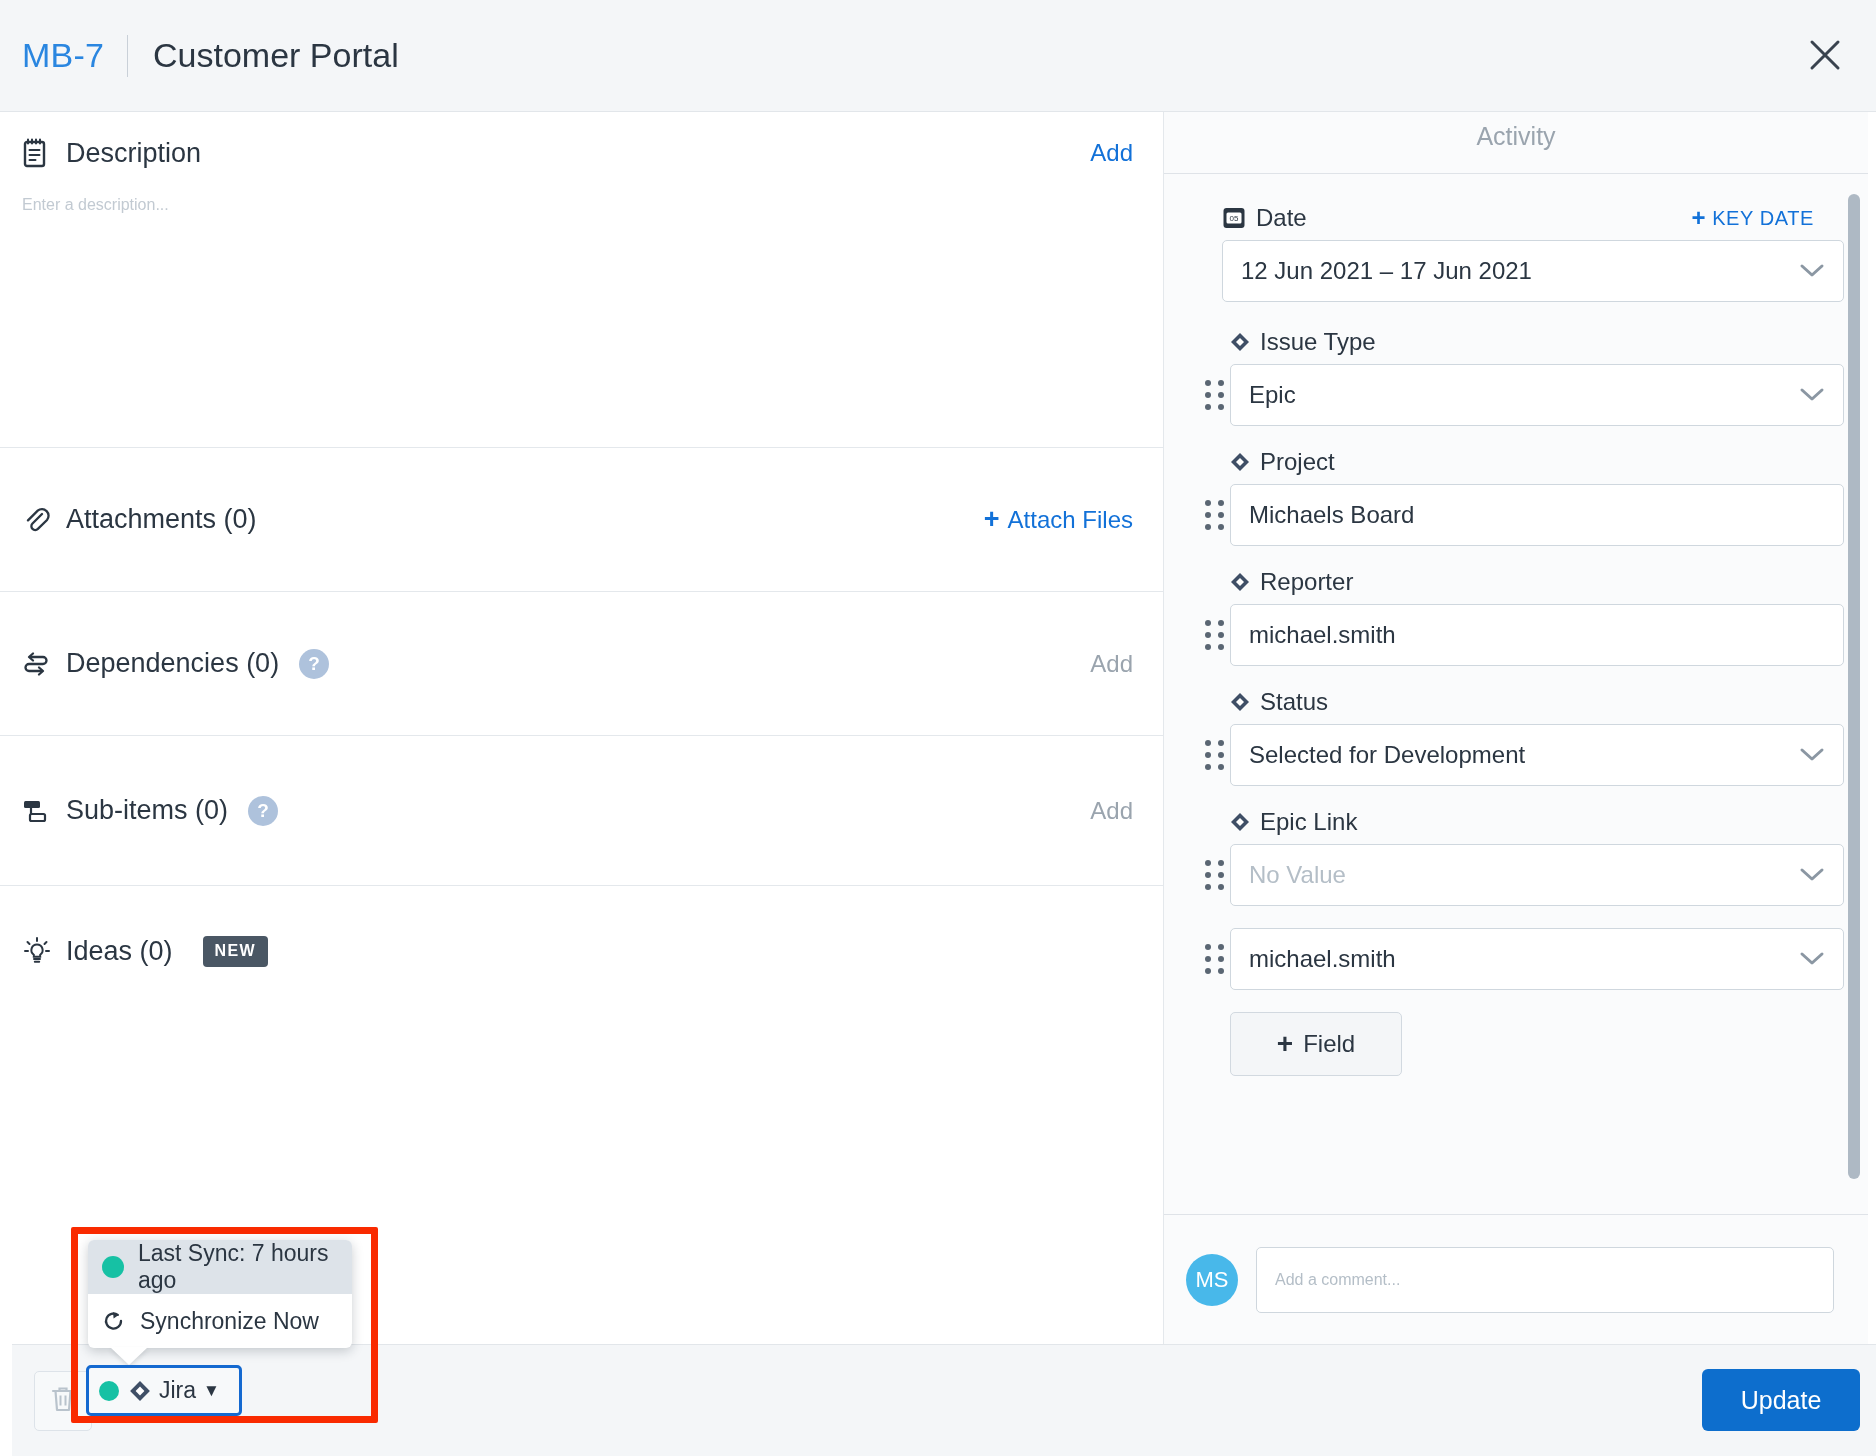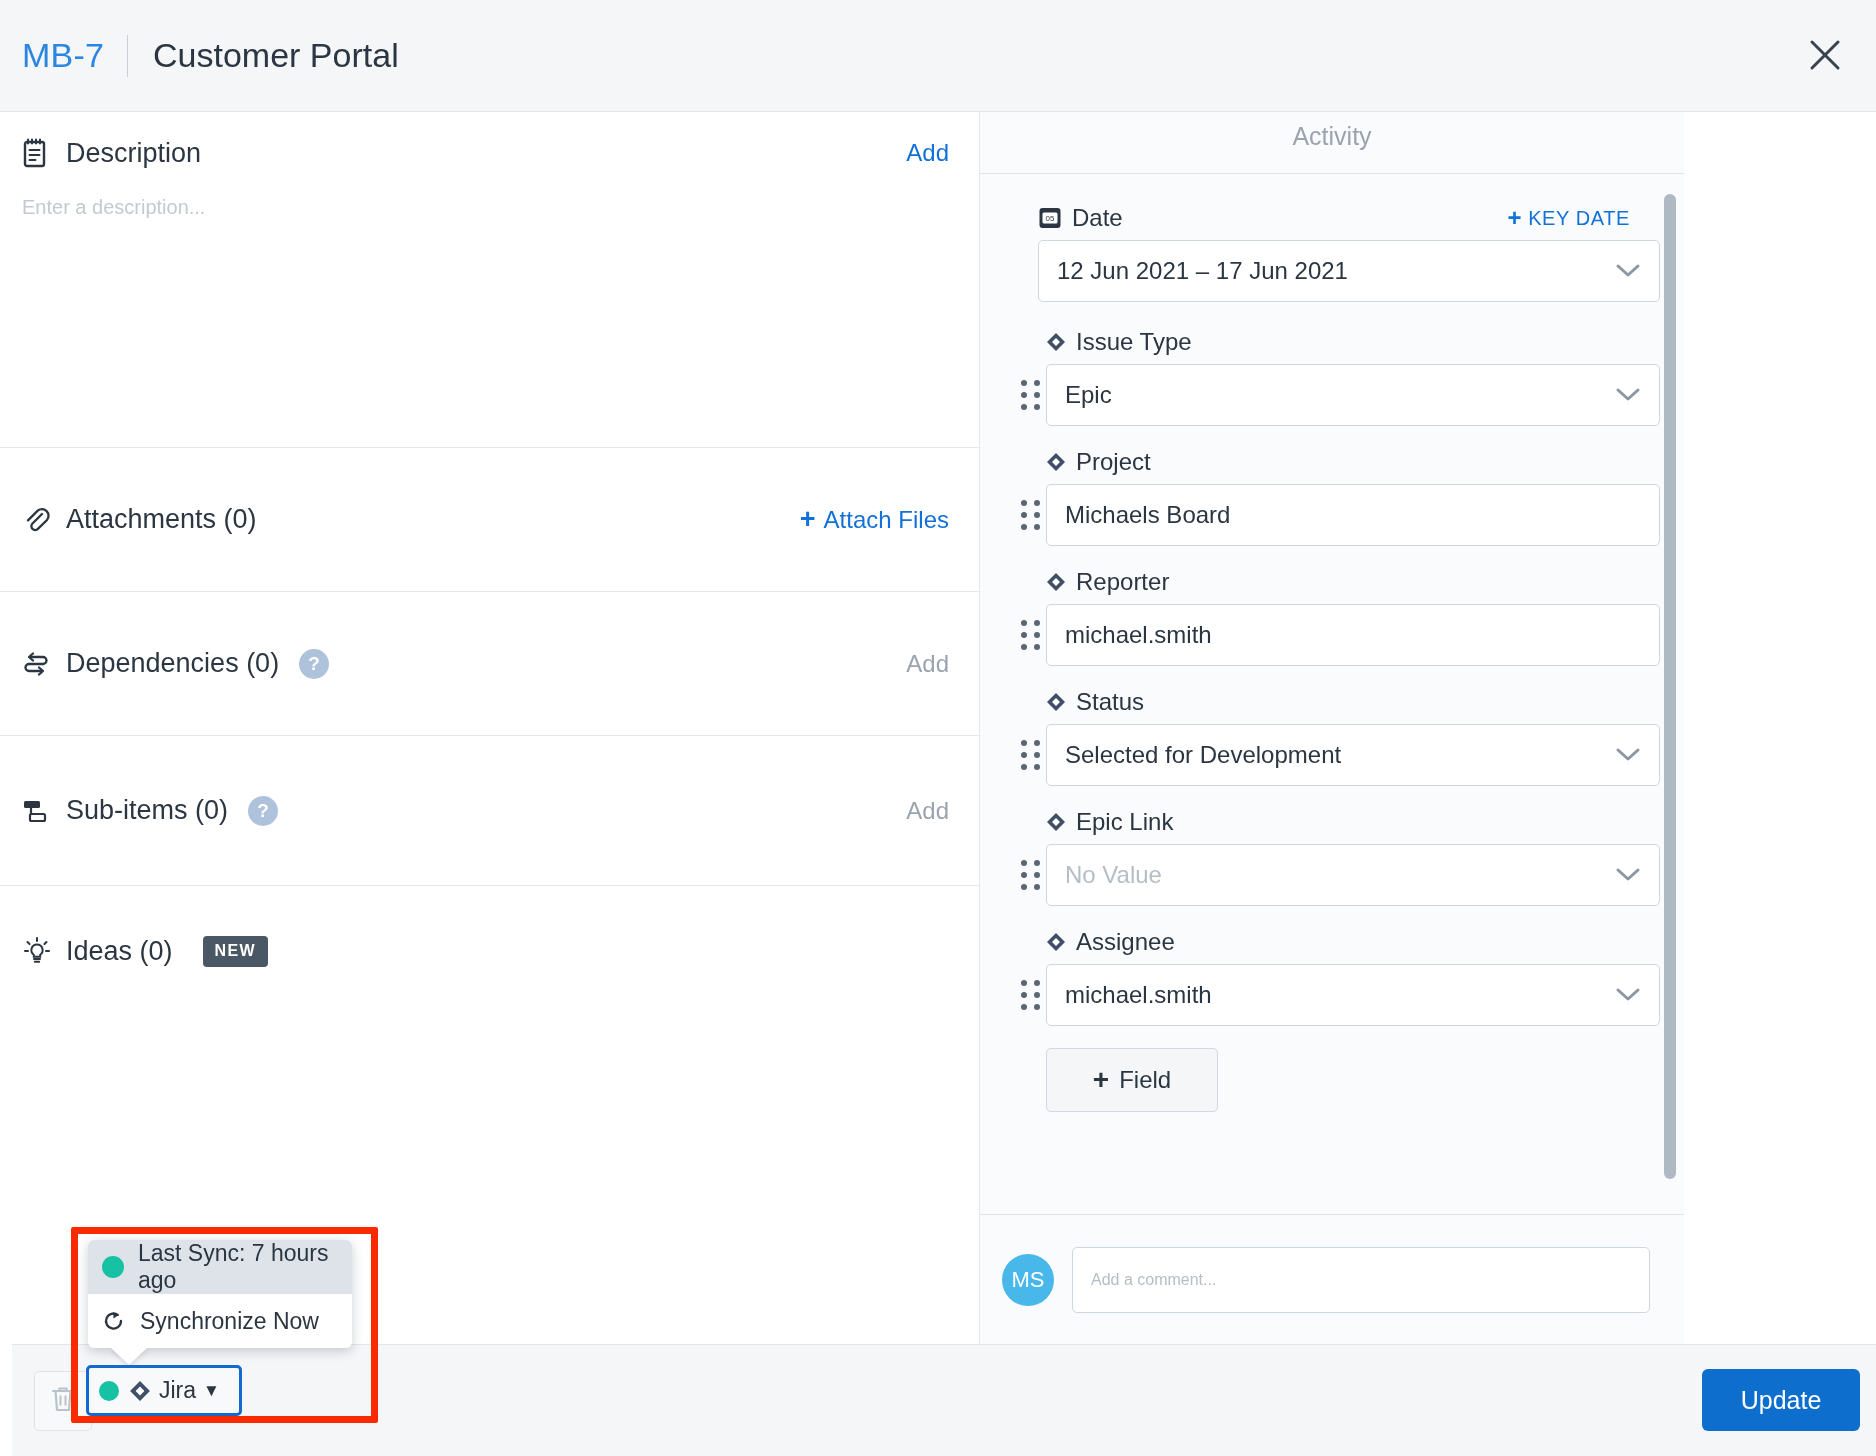--- a/index.html
+++ b/index.html
@@ -48,21 +48,21 @@
   }
   .close-btn svg { display: block; }
 
   
   .body-wrap {
     position: absolute; top: 112px; left: 0;
     width: 1876px; height: 1232px;
     display: flex;
   }
   .left-pane {
-    width: 980px; height: 100%;
+    width: 1164px; height: 100%;
     background: #ffffff;
     border-right: 1px solid #e4e8ec;
     position: relative;
   }
   .right-pane {
     width: 704px; height: 100%;
     background: #fafbfc;
     position: relative;
   }
 
@@ -87,21 +87,21 @@
   }
   .sec-action {
     position: absolute; right: 30px;
     font-size: 24px;
     cursor: pointer;
   }
   .sec-action.blue { color: #1271d8; }
   .sec-action.grey { color: #9aa4ae; }
   .desc-placeholder {
     margin-top: 26px;
-    font-size: 20px; color: #c2cad2;
+    font-size: 16px; color: #c2cad2;
     cursor: text;
   }
 
   .sec-row {
     height: 144px;
     border-bottom: 1px solid #e4e8ec;
     padding: 0 30px 0 22px;
     display: flex; align-items: center;
     position: relative;
   }
@@ -590,29 +590,20 @@
           <div class="fld-box placeholder-val">
             <span>No Value</span>
             <span class="chev">
                 <svg width="26" height="16" viewBox="0 0 26 16">
                   <path d="M3 3 L13 12 L23 3" fill="none" stroke="#8b97a3" stroke-width="3" stroke-linecap="round" stroke-linejoin="round"></path>
                 </svg>
               </span>
           </div>
         </div>
 
-        <div class="fld-label">
-          <span class="dia">
-              <svg width="20" height="20" viewBox="0 0 20 20">
-                <path d="M10 1 L19 10 L10 19 L1 10 Z" fill="#3f4f66"></path>
-                <path d="M10 6 L14 10 L10 14 L6 10 Z" fill="#ffffff"></path>
-              </svg>
-            </span>
-          <span>Assignee</span>
-        </div>
         <div class="fld-row">
           <span class="drag">
               <i></i>
               <i></i>
               <i></i>
               <i></i>
               <i></i>
               <i></i>
             </span>
           <div class="fld-box">

